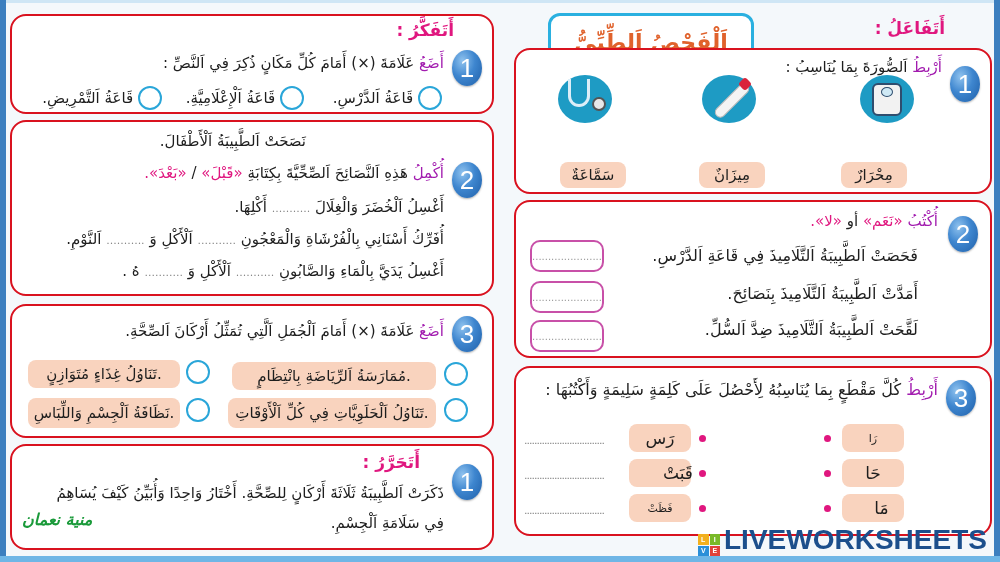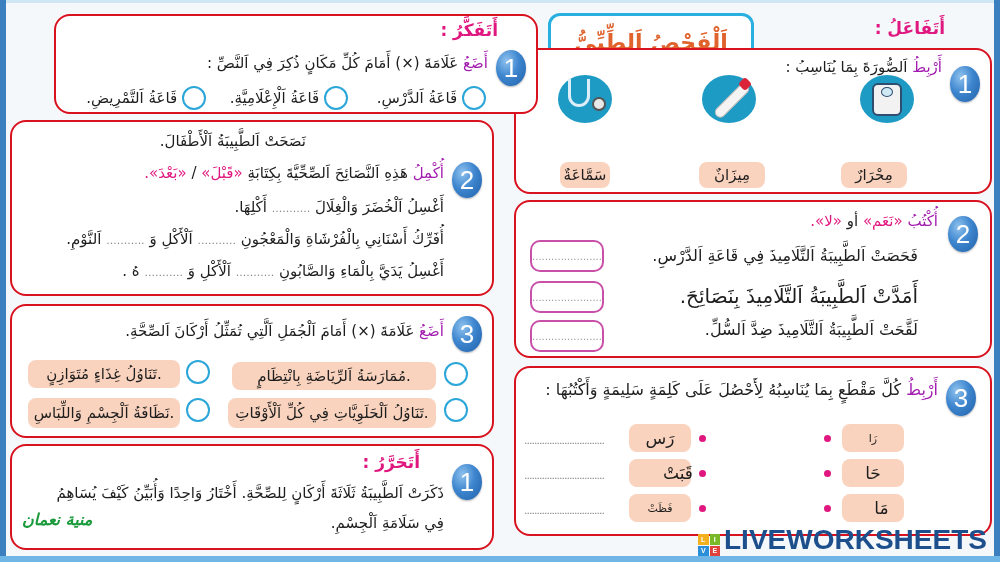--- a/index.html
+++ b/index.html
@@ -126,33 +126,33 @@
     <div style="position:absolute; left:8px; top:20px; width:44px; height:11px; background:#f4f4f4; border-radius:6px; transform:rotate(-45deg); border:1px solid #bbb;"></div>
     <div style="position:absolute; left:38px; top:4px; width:10px; height:10px; background:#d9243a; border-radius:3px; transform:rotate(-45deg);"></div>
   </div>
   <div class="icon-circle" style="left:42px; top:25px;">
     <div style="position:absolute; left:10px; top:4px; width:22px; height:28px; border:3px solid #ddeef8; border-top:none; border-radius:0 0 14px 14px;"></div>
     <div style="position:absolute; left:34px; top:22px; width:14px; height:14px; background:#e8e8e8; border:2px solid #555; border-radius:50%;"></div>
   </div>
 
   <div class="pill" style="left:325px; top:112px; width:66px; height:26px;">مِحْرَارٌ</div>
   <div class="pill" style="left:183px; top:112px; width:66px; height:26px;">مِيزَانٌ</div>
-  <div class="pill" style="left:44px; top:112px; width:50px; height:26px;">سَمَّاعَةٌ</div>
+  <div class="pill" style="left:44px; top:112px; width:66px; height:26px;">سَمَّاعَةٌ</div>
 </div>
 
 <div class="panel" style="left:514px; top:200px; width:478px; height:158px;">
   <div class="num-badge" style="right:12px; top:14px;">2</div>
   <div class="line-text rtl" style="right:52px; top:10px;">
     <span class="verb">أُكْتُبُ</span>
     <span class="pink">«نَعَم»</span>
     <span>أو</span>
     <span class="pink">«لا».</span>
   </div>
   <div class="line-text rtl" style="right:72px; top:44px; font-size:16px;">فَحَصَتْ اَلطَّبِيبَةُ اَلتَّلَامِيذَ فِي قَاعَةِ اَلدَّرْسِ.</div>
-  <div class="line-text rtl" style="right:72px; top:82px; font-size:20px;">أَمَدَّتْ اَلطَّبِيبَةُ اَلتَّلَامِيذَ بِنَصَائِحَ.</div>
+  <div class="line-text rtl" style="right:72px; top:82px; font-size:16px;">أَمَدَّتْ اَلطَّبِيبَةُ اَلتَّلَامِيذَ بِنَصَائِحَ.</div>
   <div class="line-text rtl" style="right:72px; top:118px; font-size:16px;">لَقَّحَتْ اَلطَّبِيبَةُ اَلتَّلَامِيذَ ضِدَّ اَلسُّلِّ.</div>
   <div class="answer-box" style="left:14px; top:38px;">......................</div>
   <div class="answer-box" style="left:14px; top:79px;">......................</div>
   <div class="answer-box" style="left:14px; top:118px;">......................</div>
 </div>
 
 <div class="panel" style="left:514px; top:366px; width:478px; height:170px;">
   <div class="num-badge" style="right:14px; top:12px;">3</div>
   <div class="line-text rtl" style="right:52px; top:12px; font-size:16px;">
     <span class="verb">أَرْبِطُ</span>
@@ -169,21 +169,21 @@
   <div class="dot" style="left:183px; top:102px;"></div>
   <div class="dot" style="left:183px; top:137px;"></div>
   <div class="pill" style="left:113px; top:56px; width:62px; height:28px; font-size:17px;">رَس</div>
   <div class="pill" style="left:113px; top:91px; width:62px; height:28px; font-size:17px;padding-left:36px;">قَبَتْ</div>
   <div class="pill" style="left:113px; top:126px; width:62px; height:28px; font-size:11px;">فَظَتْ</div>
   <div class="line-text dots" style="left:8px; top:66px;">................................</div>
   <div class="line-text dots" style="left:8px; top:101px;">................................</div>
   <div class="line-text dots" style="left:8px; top:136px;">................................</div>
 </div>
 
-<div class="panel" style="left:10px; top:14px; width:484px; height:100px;margin-left:44px;">
+<div class="panel" style="left:10px; top:14px; width:484px; height:100px;">
   <div class="section-title rtl" style="right:38px; top:4px;">أَتَفَكَّرُ :</div>
   <div class="num-badge" style="right:10px; top:34px;">1</div>
   <div class="line-text rtl" style="right:48px; top:38px;">
     <span class="verb">أَضَعُ</span>
     <span>عَلَامَةَ (×) أَمَامَ كُلِّ مَكَانٍ ذُكِرَ فِي اَلنَّصِّ :</span>
   </div>
   <div class="line-text rtl" style="right:50px; top:70px;">
     <span class="circle"></span>
     <span>قَاعَةُ اَلدَّرْسِ.</span>
   </div>

